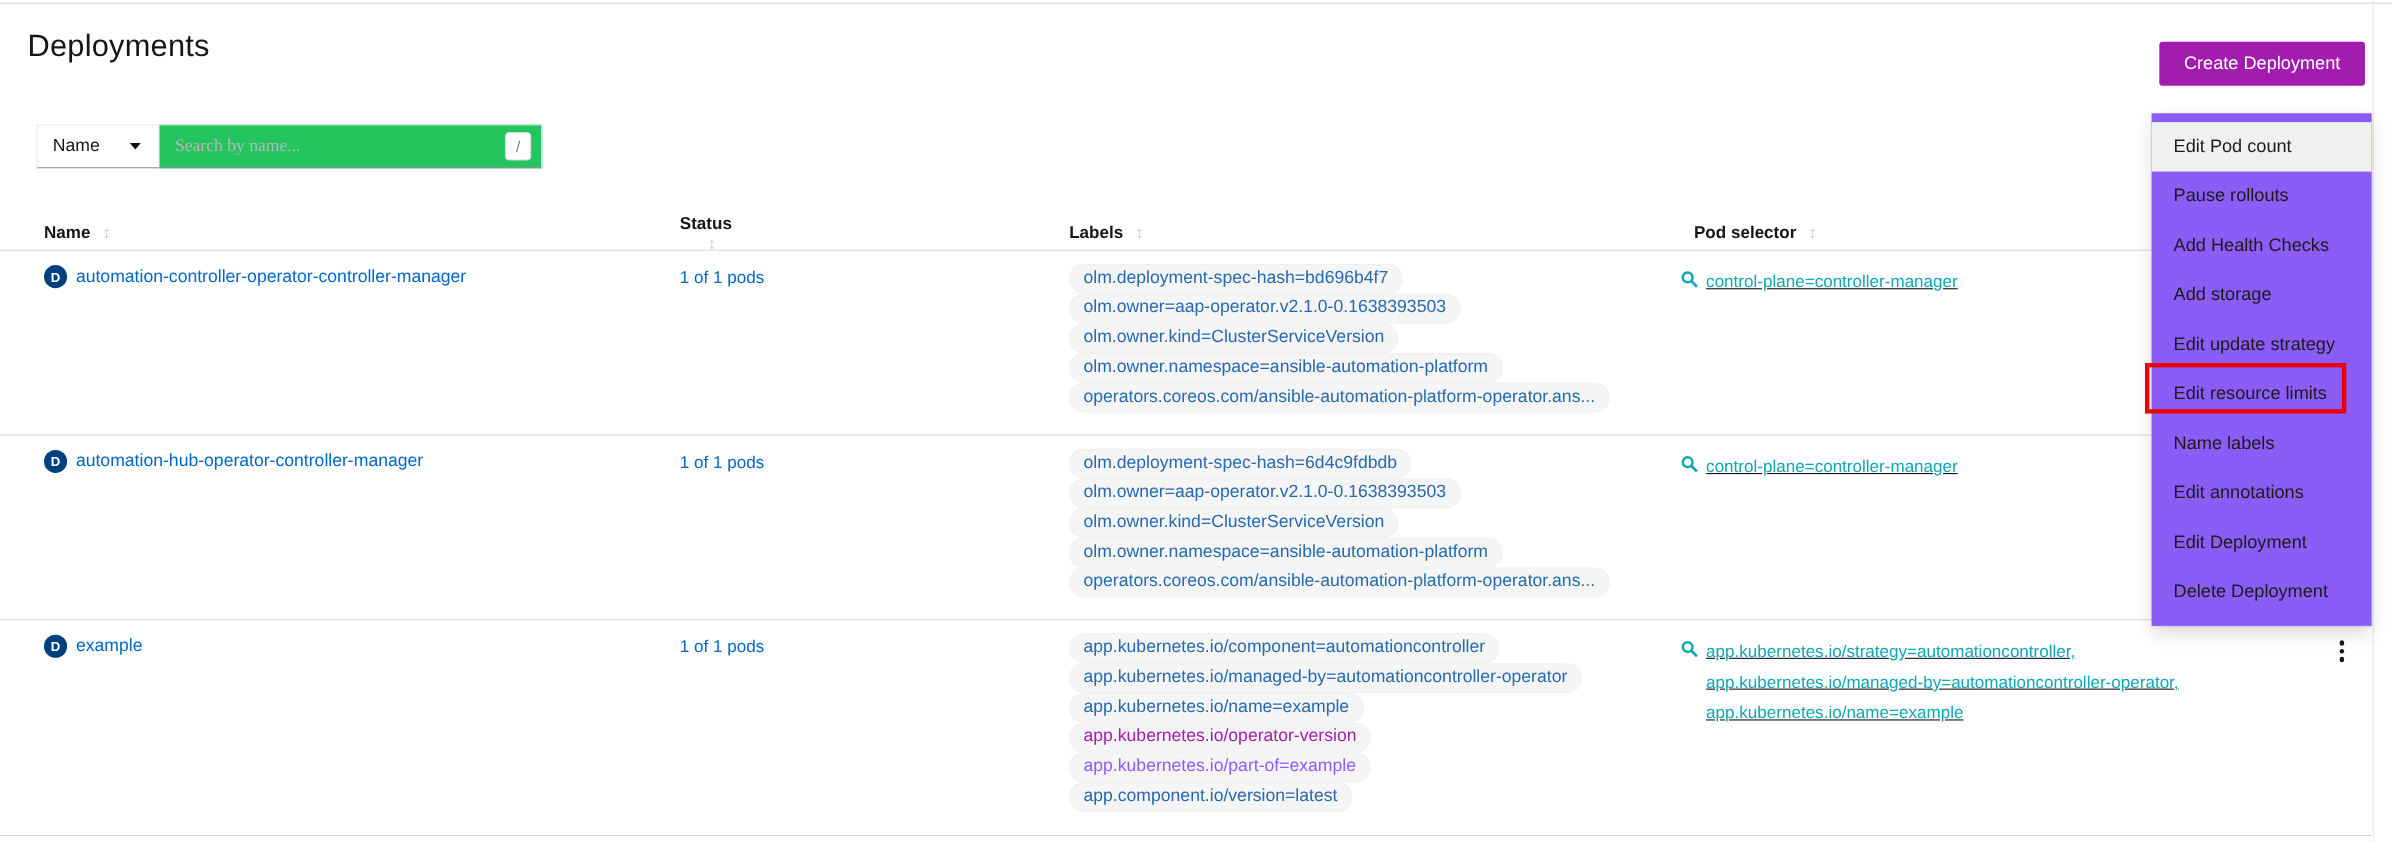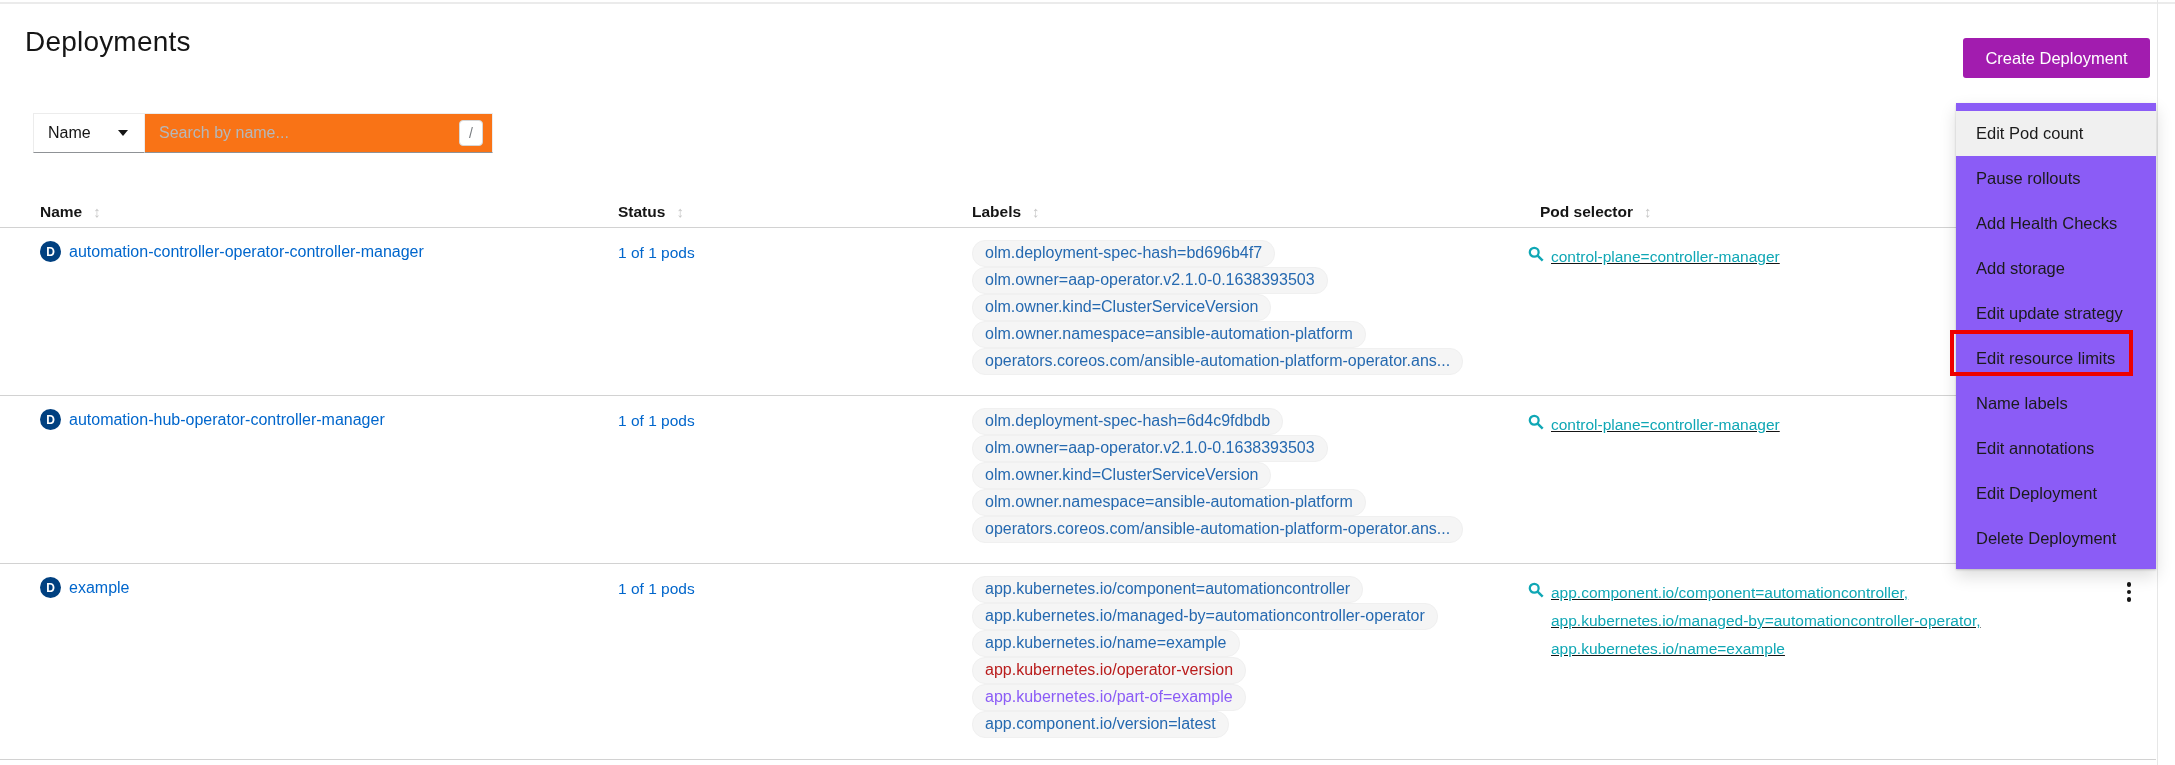--- a/index.html
+++ b/index.html
@@ -35,23 +35,23 @@
     display: flex; align-items: center; justify-content: space-between;
     padding: 0 16px 0 14px; cursor: pointer;
   }
   .caret {
     width: 0; height: 0; display: inline-block;
     border-left: 5px solid transparent; border-right: 5px solid transparent;
     border-top: 6px solid #151515;
   }
   .search-wrap { position: relative; width: 348px; height: 40px; }
   .search-input {
-    width: 100%; height: 100%; background: #f97316;
+    width: 100%; height: 100%; background: #22c55e;
     border: 1px solid #ececec; border-left: none; border-bottom: 1px solid #8f9296;
-    font-family: Liberation Sans, sans-serif; font-size: 16px; color: #151515;
+    font-family: Liberation Serif, serif; font-size: 16px; color: #151515;
     padding: 0 44px 0 14px; outline: none;
   }
   .search-input::placeholder { color: #b5b8bb; }
   .kbd {
     position: absolute; right: 10px; top: 7px; width: 24px; height: 26px;
     border: 1px solid #d6d6d6; border-radius: 4px; color: #787c80;
     font-size: 14px; display: flex; align-items: center; justify-content: center;
     background: #fff;
   }
 
@@ -128,21 +128,21 @@
     <input class="search-input" type="text" placeholder="Search by name..." style="">
     <span class="kbd">/</span>
   </div>
 </div>
 
 <div class="thead" id="thead">
     <div class="th" style="left: 40px;">
       <span>Name</span>
       <span class="sort">↕</span>
     </div>
-    <div class="th" style="left: 618px;">
+    <div class="th" style="left: 618px; flex-direction: column;">
       <span>Status</span>
       <span class="sort">↕</span>
     </div>
     <div class="th" style="left: 972px;">
       <span>Labels</span>
       <span class="sort">↕</span>
     </div>
     <div class="th" style="left: 1540px;">
       <span>Pod selector</span>
       <span class="sort">↕</span>
@@ -198,31 +198,31 @@
     <div class="row" style="top: 564px; height: 196px;">
       <div class="cell-name">
         <span class="badge" style="background: rgb(0, 64, 128);">D</span>
         <a class="rlink" style="color: rgb(0, 102, 204);">example</a>
       </div>
       <a class="cell-status rlink" style="color: rgb(0, 102, 204);">1 of 1 pods</a>
       <div class="cell-labels">
         <span class="pill" style="color: rgb(37, 105, 176);">app.kubernetes.io/component=automationcontroller</span>
         <span class="pill" style="color: rgb(37, 105, 176);">app.kubernetes.io/managed-by=automationcontroller-operator</span>
         <span class="pill" style="color: rgb(37, 105, 176);">app.kubernetes.io/name=example</span>
-        <span class="pill" style="color: #b91c1c; text-align: right;">app.kubernetes.io/operator-version</span>
+        <span class="pill" style="color: #a21caf; text-align: right;">app.kubernetes.io/operator-version</span>
         <span class="pill" style="color: #8b5cf6;">app.kubernetes.io/part-of=example</span>
         <span class="pill" style="color: rgb(37, 105, 176);">app.component.io/version=latest</span>
       </div>
       <div class="cell-selector">
         <span class="sel-icon"><svg viewBox="0 0 17 17" width="16" height="16">
             <circle cx="6.6" cy="6.6" r="4.7" fill="none" stroke="#0fa7b5" stroke-width="2.4"></circle>
             <line x1="10.2" y1="10.2" x2="15.6" y2="15.6" stroke="#0fa7b5" stroke-width="2.6"></line>
           </svg></span>
         <div class="sel-lines" style="color: rgb(15, 167, 181);">
-          <div>app.component.io/component=automationcontroller,</div>
+          <div>app.kubernetes.io/strategy=automationcontroller,</div>
           <div>app.kubernetes.io/managed-by=automationcontroller-operator,</div>
           <div>app.kubernetes.io/name=example</div>
         </div>
       </div>
       <button class="kebab">
         <i></i>
         <i></i>
         <i></i>
       </button>
     </div>

